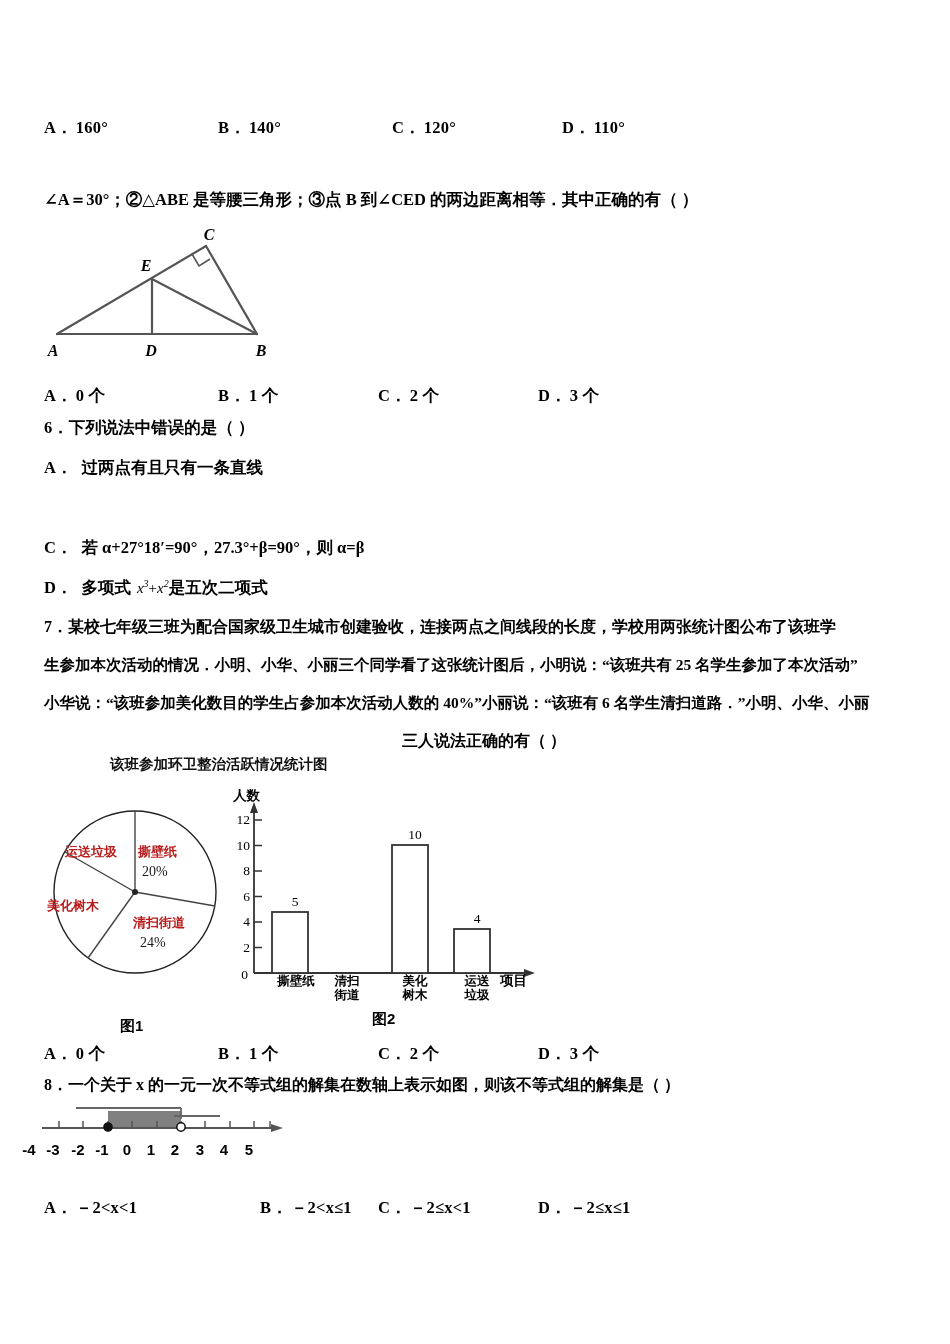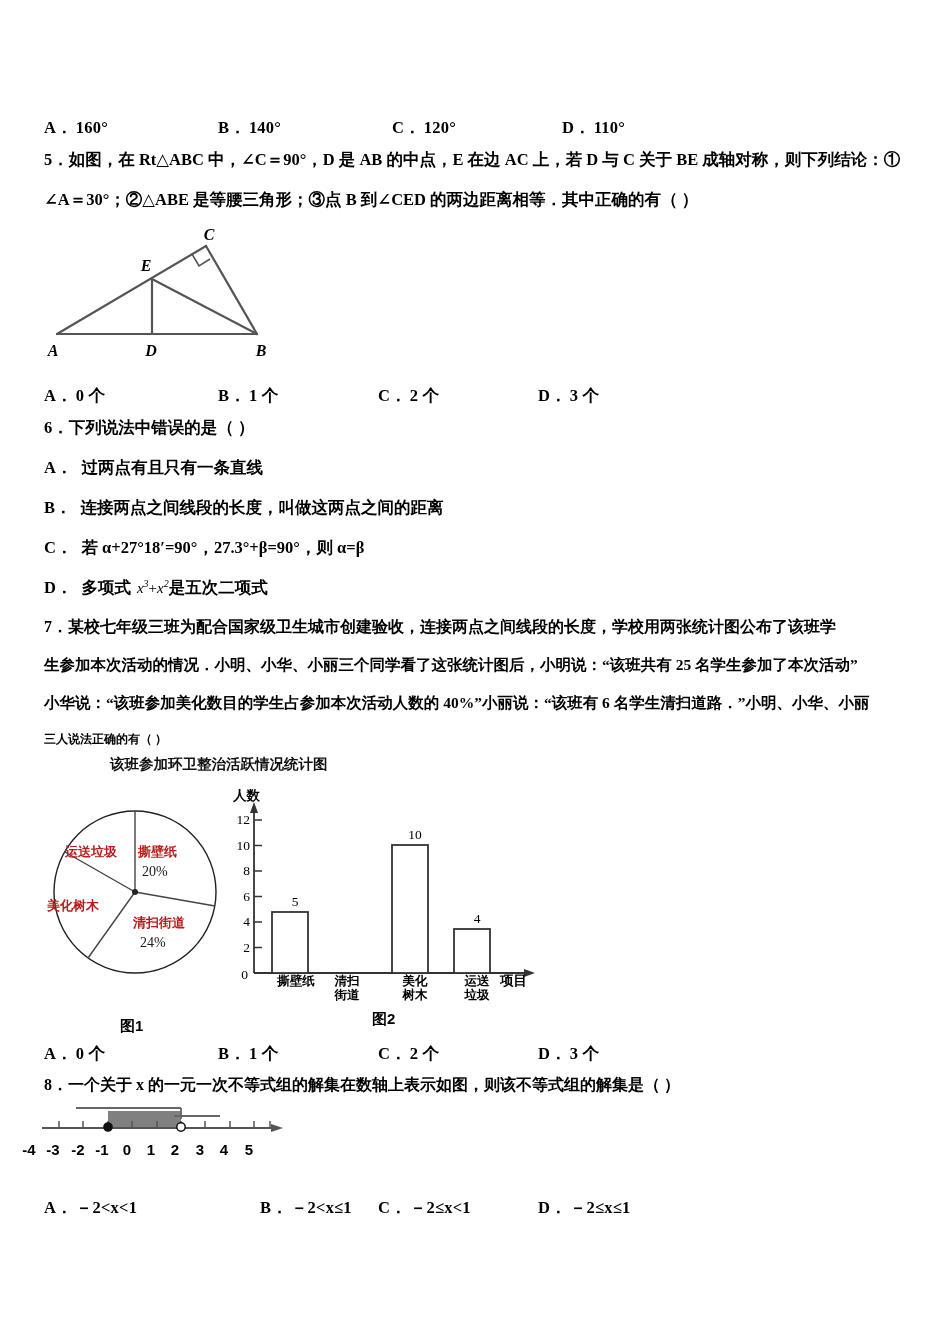--- a/index.html
+++ b/index.html
@@ -140,23 +140,20 @@
       <span class="lab">B．</span><span>140°</span>
     </span>
     <span class="opt" style="left:348px;">
       <span class="lab">C．</span><span>120°</span>
     </span>
     <span class="opt" style="left:518px;">
       <span class="lab">D．</span><span>110°</span>
     </span>
   </div>
 
-  <div class="qline" style="top:132px;">
-    <span>5．</span><span>如图，在 Rt△ABC 中，∠C＝90°，D 是 AB 的中点，E 在边 AC 上，若 D 与 C 关于 BE 成轴对称，则下列结论：①</span>
-  </div>
   <div class="qline" style="top:172px;">
     <span>∠A＝30°；②△ABE 是等腰三角形；③点 B 到∠CED 的两边距离相等．其中正确的有（        ）</span>
   </div>
 
   <div class="figbox" style="left:20px; top:208px; width:280px; height:140px;">
     <svg width="280" height="140" viewBox="0 0 280 140">
 
       <g stroke="#555555" stroke-width="2.2" fill="none" stroke-linecap="round">
         <line x1="37" y1="109" x2="237" y2="109"></line>
         <line x1="37" y1="109" x2="186" y2="21"></line>
@@ -190,40 +187,37 @@
       <span class="lab">D．</span><span>3 个</span>
     </span>
   </div>
 
   <div class="qline" style="top:400px;">
     <span>6．</span><span>下列说法中错误的是（  ）</span>
   </div>
   <div class="sub-opt" style="top:440px;">
     <span class="lab">A．</span><span>过两点有且只有一条直线</span>
   </div>
-  <div class="sub-opt" style="top:480px;">
-    <span class="lab">B．</span><span>连接两点之间线段的长度，叫做这两点之间的距离</span>
-  </div>
   <div class="sub-opt" style="top:520px;">
     <span class="lab">C．</span><span>若 α+27°18′=90°，27.3°+β=90°，则 α=β</span>
   </div>
   <div class="sub-opt" style="top:560px;">
     <span class="lab">D．</span><span>多项式</span><span class="ital" style="font-weight:normal; font-size:15px; margin-left:6px;"><span>x</span><sup class="pw">3</sup><span style="font-style:normal;">+</span><span>x</span><sup class="pw">2</sup></span><span>是五次二项式</span>
   </div>
 
   <div class="qline" style="top:600px; font-size:16px;">
     <span>7．</span><span>某校七年级三班为配合国家级卫生城市创建验收，连接两点之间线段的长度，学校用两张统计图公布了该班学</span>
   </div>
   <div class="qline" style="top:638px; font-size:15.5px;">
     <span>生参加本次活动的情况．小明、小华、小丽三个同学看了这张统计图后，小明说：“该班共有 25 名学生参加了本次活动”</span>
   </div>
   <div class="qline" style="top:676px; font-size:15.5px;">
     <span>小华说：“该班参加美化数目的学生占参加本次活动人数的 40%”小丽说：“该班有 6 名学生清扫道路．”小明、小华、小丽</span>
   </div>
-  <div class="qline" style="top:714px; font-size:12px;">
+  <div class="qline" style="top:714px; font-size:16px;text-align:center;">
     <span>三人说法正确的有（      ）</span>
   </div>
 
   <div class="chart-title" style="left:110px; top:738px;">该班参加环卫整治活跃情况统计图</div>
 
   <div class="figbox" style="left:38px; top:775px; width:200px; height:250px;">
     <svg width="200" height="250" viewBox="0 0 200 250">
 
       <circle cx="97" cy="100" r="81" fill="#ffffff" stroke="#222222" stroke-width="1.4"></circle>
 

